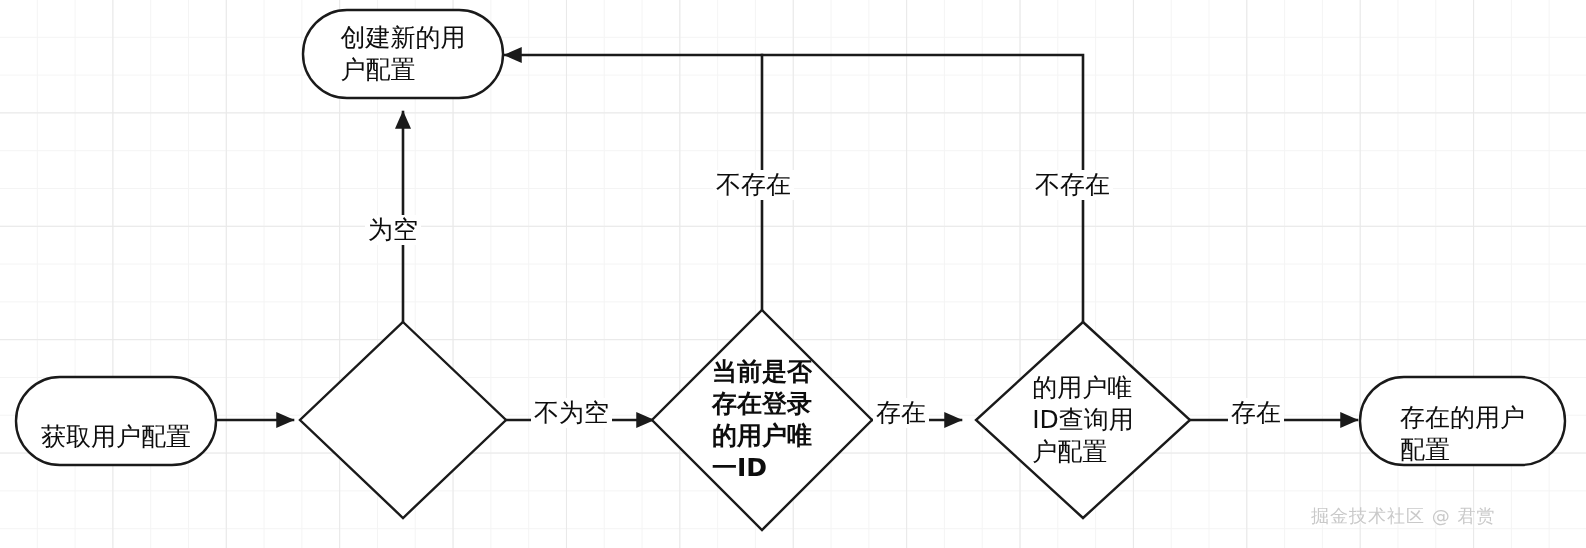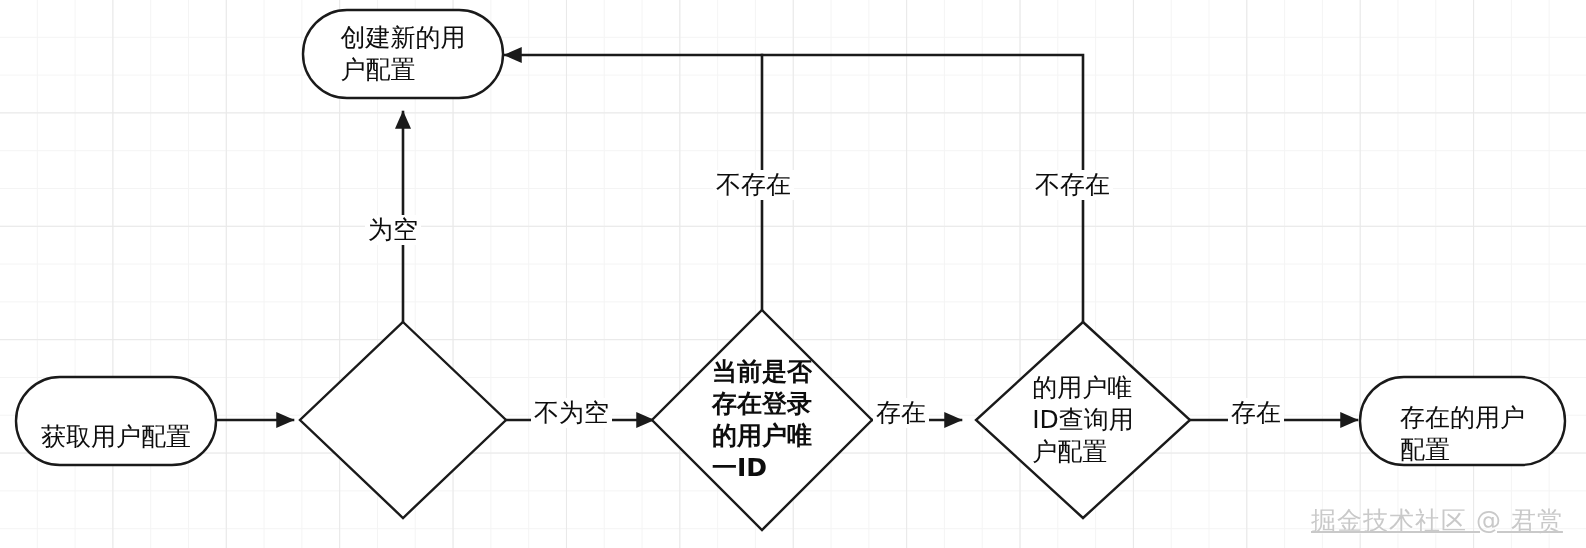--- a/index.html
+++ b/index.html
@@ -66,25 +66,24 @@
     white-space: nowrap;
     background: transparent;
   }
   .edge-label.bg {
     background: #ffffff;
     padding: 0 3px;
   }
   .watermark {
     position: absolute;
     color: #c9c9c9;
-    font-size: 25px;
+    font-size: 18px;
     letter-spacing: 1px;
     white-space: nowrap;
     text-shadow: 0.5px 0.5px 0 rgba(255,255,255,0.9);
-    text-decoration: underline;
   }
 </style>
 </head>
 <body>
 
 <div id="canvas">
 
   <svg id="flow-svg" viewBox="0 0 1586 548" xmlns="http://www.w3.org/2000/svg">
     <defs>
       <marker id="arrow" viewBox="0 0 10 10" refX="9.2" refY="5" markerWidth="7" markerHeight="7" orient="auto-start-reverse">

